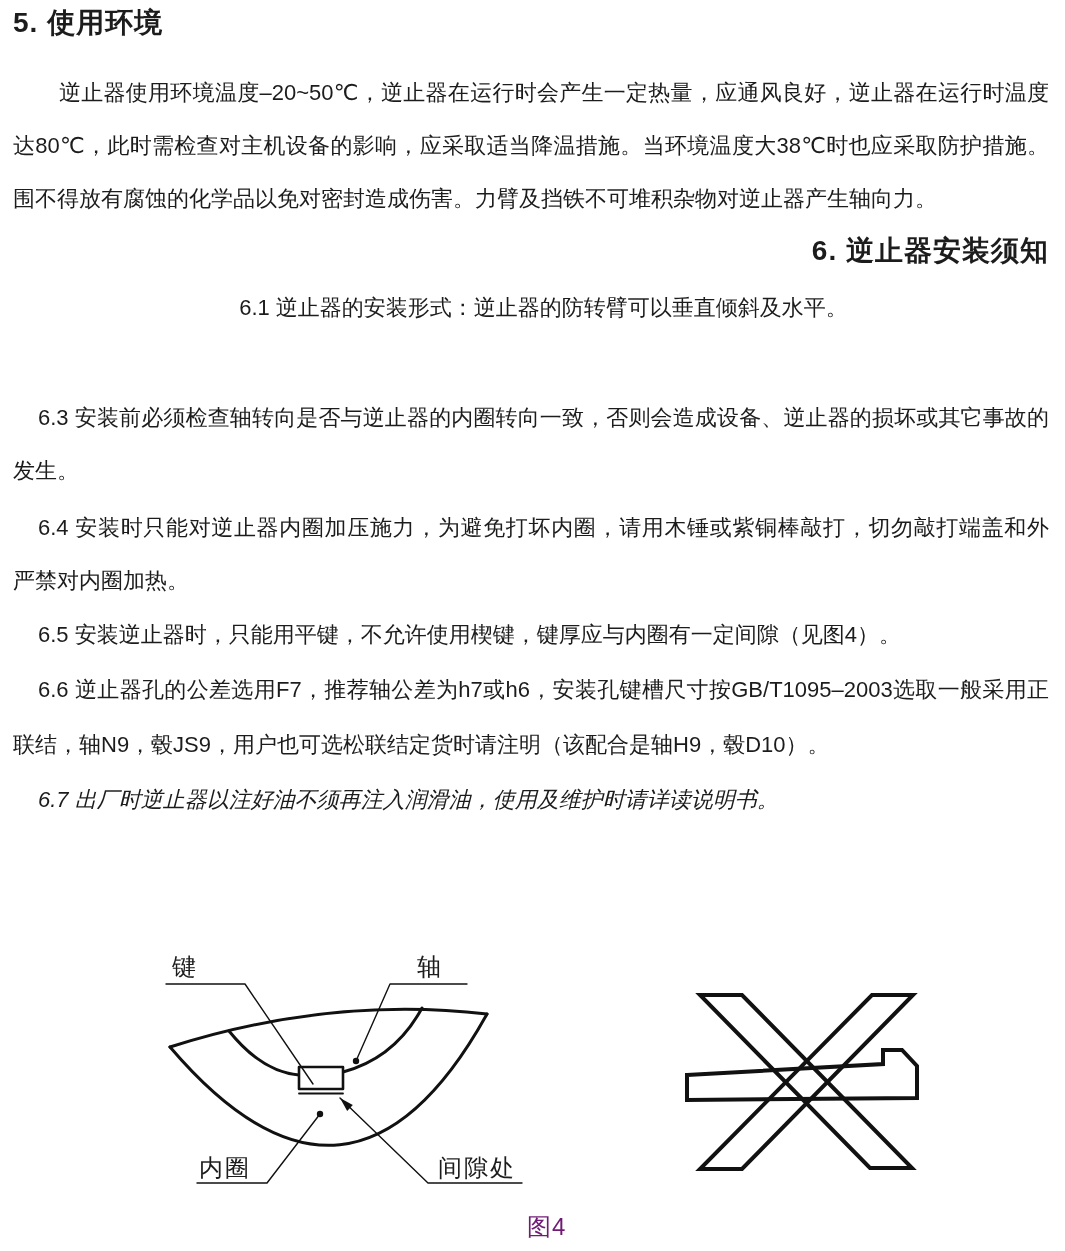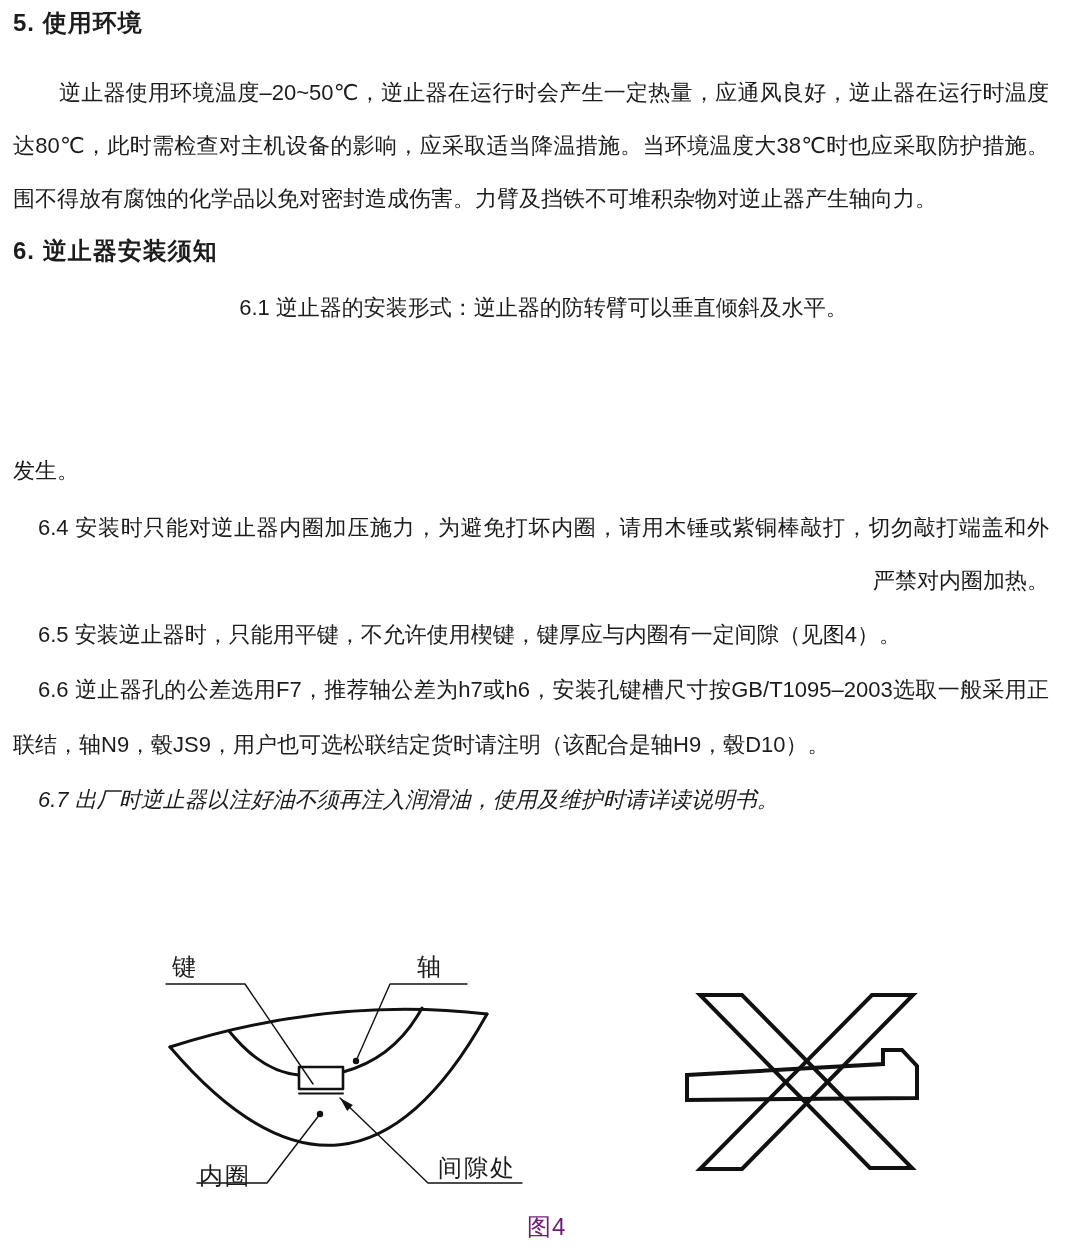--- a/index.html
+++ b/index.html
@@ -17,21 +17,21 @@
     overflow: hidden;
   }
   .tline {
     position: absolute;
     left: 13px; right: 16px;
     font-size: 22px;
     line-height: 26px;
     white-space: nowrap;
     color: #1c1c1c;
   }
-  .heading { font-size: 24px; font-weight: bold; letter-spacing: 1px; }
+  .heading { font-size: 28px; font-weight: bold; letter-spacing: 1px; }
   .jfull {
     white-space: normal;
     text-align: justify;
     text-align-last: justify;
     overflow: hidden;
     height: 28px;
   }
   .indent-para { left: 59px; }
   .indent-item { left: 38px; }
   .fig-label {
@@ -55,25 +55,26 @@
 </style>
 </head>
 <body>
 
 <div class="page">
 
   <div class="tline heading" style="top:10px;">5. 使用环境</div>
   <div class="tline jfull indent-para" style="top:80px;">逆止器使用环境温度–20~50℃，逆止器在运行时会产生一定热量，应通风良好，逆止器在运行时温度可</div>
   <div class="tline jfull" style="top:133px;">达80℃，此时需检查对主机设备的影响，应采取适当降温措施。当环境温度大38℃时也应采取防护措施。周</div>
   <div class="tline" style="top:186px;">围不得放有腐蚀的化学品以免对密封造成伤害。力臂及挡铁不可堆积杂物对逆止器产生轴向力。</div>
-  <div class="tline heading" style="top:238px;">6. 逆止器安装须知</div>
+  <div class="tline heading" style="top:238px;text-align:right;">6. 逆止器安装须知</div>
   <div class="tline indent-item" style="top:295px;text-align:center;">6.1 逆止器的安装形式：逆止器的防转臂可以垂直倾斜及水平。</div>
+  <div class="tline jfull indent-item" style="top:405px;">6.3 安装前必须检查轴转向是否与逆止器的内圈转向一致，否则会造成设备、逆止器的损坏或其它事故的</div>
   <div class="tline" style="top:458px;">发生。</div>
   <div class="tline jfull indent-item" style="top:515px;">6.4 安装时只能对逆止器内圈加压施力，为避免打坏内圈，请用木锤或紫铜棒敲打，切勿敲打端盖和外圈，</div>
-  <div class="tline" style="top:568px;text-align:right;">严禁对内圈加热。</div>
+  <div class="tline" style="top:568px;">严禁对内圈加热。</div>
   <div class="tline indent-item" style="top:622px;">6.5 安装逆止器时，只能用平键，不允许使用楔键，键厚应与内圈有一定间隙（见图4）。</div>
   <div class="tline jfull indent-item" style="top:677px;">6.6 逆止器孔的公差选用F7，推荐轴公差为h7或h6，安装孔键槽尺寸按GB/T1095–2003选取一般采用正常</div>
   <div class="tline" style="top:732px;">联结，轴N9，毂JS9，用户也可选松联结定货时请注明（该配合是轴H9，毂D10）。</div>
   <div class="tline indent-item" style="top:787px;font-style:italic;">6.7 出厂时逆止器以注好油不须再注入润滑油，使用及维护时请详读说明书。</div>
 
   <svg class="figure-layer" viewBox="0 0 1065 1251">
 
     <g fill="none" stroke="#111111" stroke-linecap="round" stroke-linejoin="round">
 
       <path d="M170,1047 Q330,996 487,1014" stroke-width="3"></path>
@@ -96,17 +97,17 @@
 
     <g fill="none" stroke="#111111" stroke-width="4" stroke-linejoin="miter">
       <polygon points="700,995 742,995 912,1168 870,1168"></polygon>
       <polygon points="872,995 913,995 742,1169 700,1169"></polygon>
       <polygon points="687,1075 883,1064 883,1050 902,1050 917,1066 917,1098 687,1100"></polygon>
     </g>
   </svg>
 
   <div class="fig-label" style="left:172px; top:951px;">键</div>
   <div class="fig-label" style="left:417px; top:951px;">轴</div>
-  <div class="fig-label" style="left:199px; top:1152px;margin-top:8px;">内圈</div>
+  <div class="fig-label" style="left:199px; top:1152px;">内圈</div>
   <div class="fig-label" style="left:438px; top:1152px;">间隙处</div>
   <div class="fig-caption" style="left:527px; top:1211px;">图4</div>
 
 </div>
 
 </body></html>

